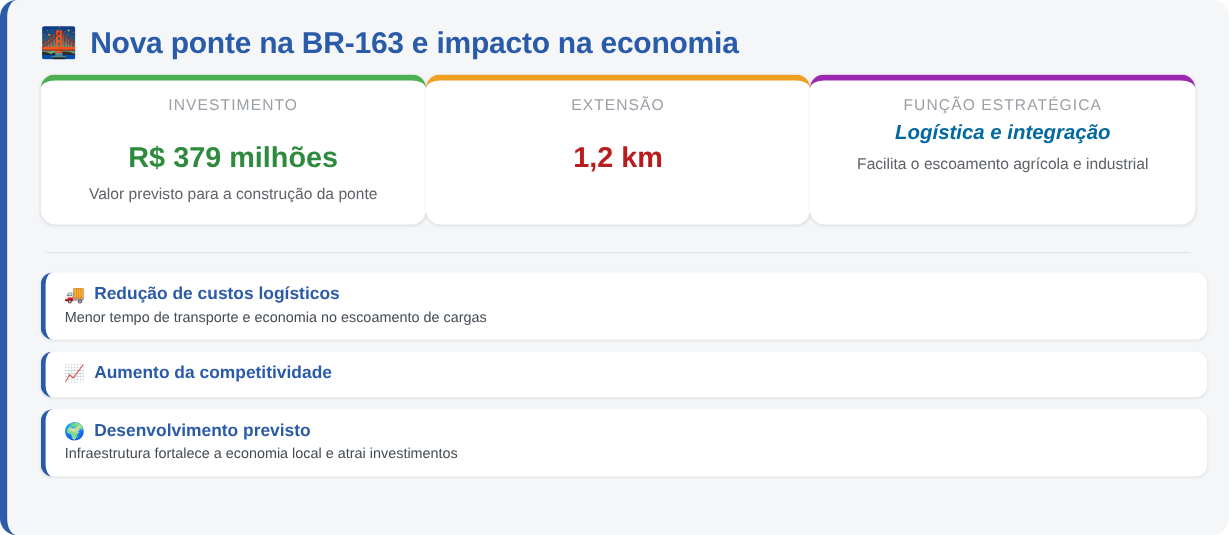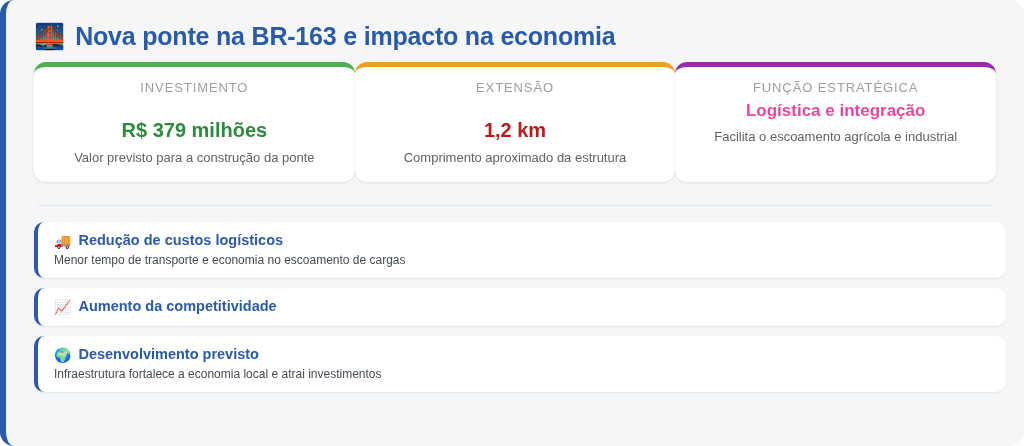--- a/index.html
+++ b/index.html
@@ -47,41 +47,42 @@
     color: #2a5ba9;
     letter-spacing: -0.2px;
     white-space: nowrap;
   }
 
   
   .stats-row {
     display: flex;
     margin-top: 4px;
     padding: 0 4px;
+    justify-content: flex-end;
   }
   .stat-card {
     box-sizing: border-box;
     flex: 1 1 0;
     background: #ffffff;
     border-radius: 12px;
     border-top: 5px solid #cccccc;
     box-shadow: 0 1px 3px rgba(16, 24, 40, 0.10);
     padding: 13px 12px 16px 12px;
     text-align: center;
     min-height: 98px;
   }
   .stat-label {
     font-size: 13px;
     color: #9aa0a6;
     letter-spacing: 0.9px;
     text-transform: uppercase;
     margin-bottom: 7px;
   }
   .stat-value {
-    font-size: 20px;
+    font-size: 24px;
     font-weight: bold;
     line-height: 1.1;
     margin-bottom: 9px;
     margin-top: 24px;
   }
   .stat-value.small {
     font-size: 17px;
     margin-bottom: 8px;
     margin-top: 4px;
   }
@@ -148,26 +149,25 @@
 
     <div class="stat-card" style="border-top-color: rgb(76, 175, 80);">
       <div class="stat-label">INVESTIMENTO</div>
       <div class="stat-value" style="color: rgb(46, 139, 61);">R$ 379 milhões</div>
       <div class="stat-desc">Valor previsto para a construção da ponte</div>
     </div>
 
     <div class="stat-card" style="border-top-color: rgb(240, 160, 32);">
       <div class="stat-label">EXTENSÃO</div>
       <div class="stat-value" style="color: #b91c1c;">1,2 km</div>
-      <div class="stat-desc">Comprimento aproximado da estrutura</div>
     </div>
 
     <div class="stat-card" style="border-top-color: rgb(156, 39, 176);">
       <div class="stat-label">FUNÇÃO ESTRATÉGICA</div>
-      <div class="stat-value small" style="color: #ec4899;">Logística e integração</div>
+      <div class="stat-value small" style="color: #0369a1; font-style: italic;">Logística e integração</div>
       <div class="stat-desc">Facilita o escoamento agrícola e industrial</div>
     </div>
 
   </div>
 
   <div class="divider"></div>
 
   <div class="benefits">
 
     <div class="benefit-card" style="border-left-color: rgb(43, 91, 168);">

